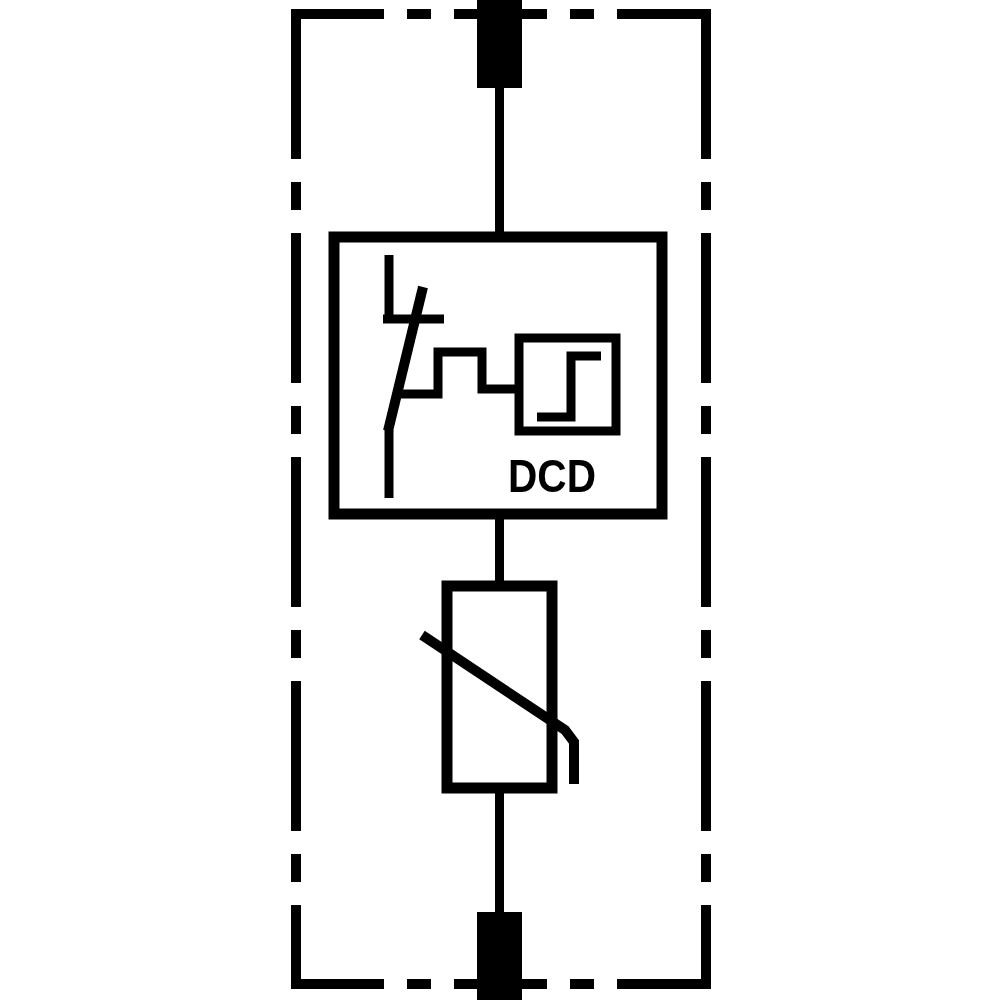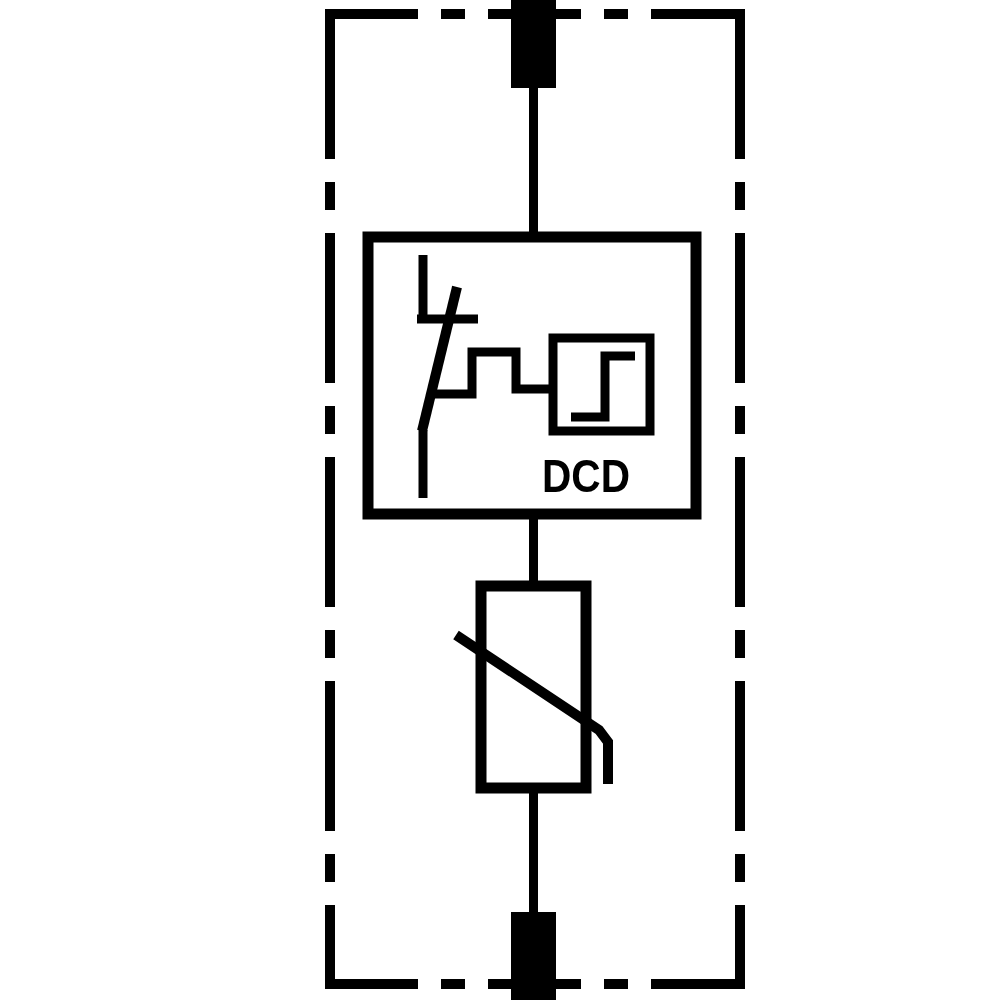--- a/index.html
+++ b/index.html
@@ -9,21 +9,20 @@
     height: 1000px;
     background: #ffffff;
     overflow: hidden;
     font-family: "Liberation Sans", sans-serif;
   }
   .stage {
     position: relative;
     width: 965px;
     height: 1000px;
     background: #ffffff;
-    margin-left: 34px;
   }
   svg { display: block; }
   .dcd-label {
     font-family: "Liberation Sans", "DejaVu Sans", sans-serif;
     font-weight: 700;
     font-size: 46px;
     letter-spacing: 0px;
   }
 </style>
 </head>

